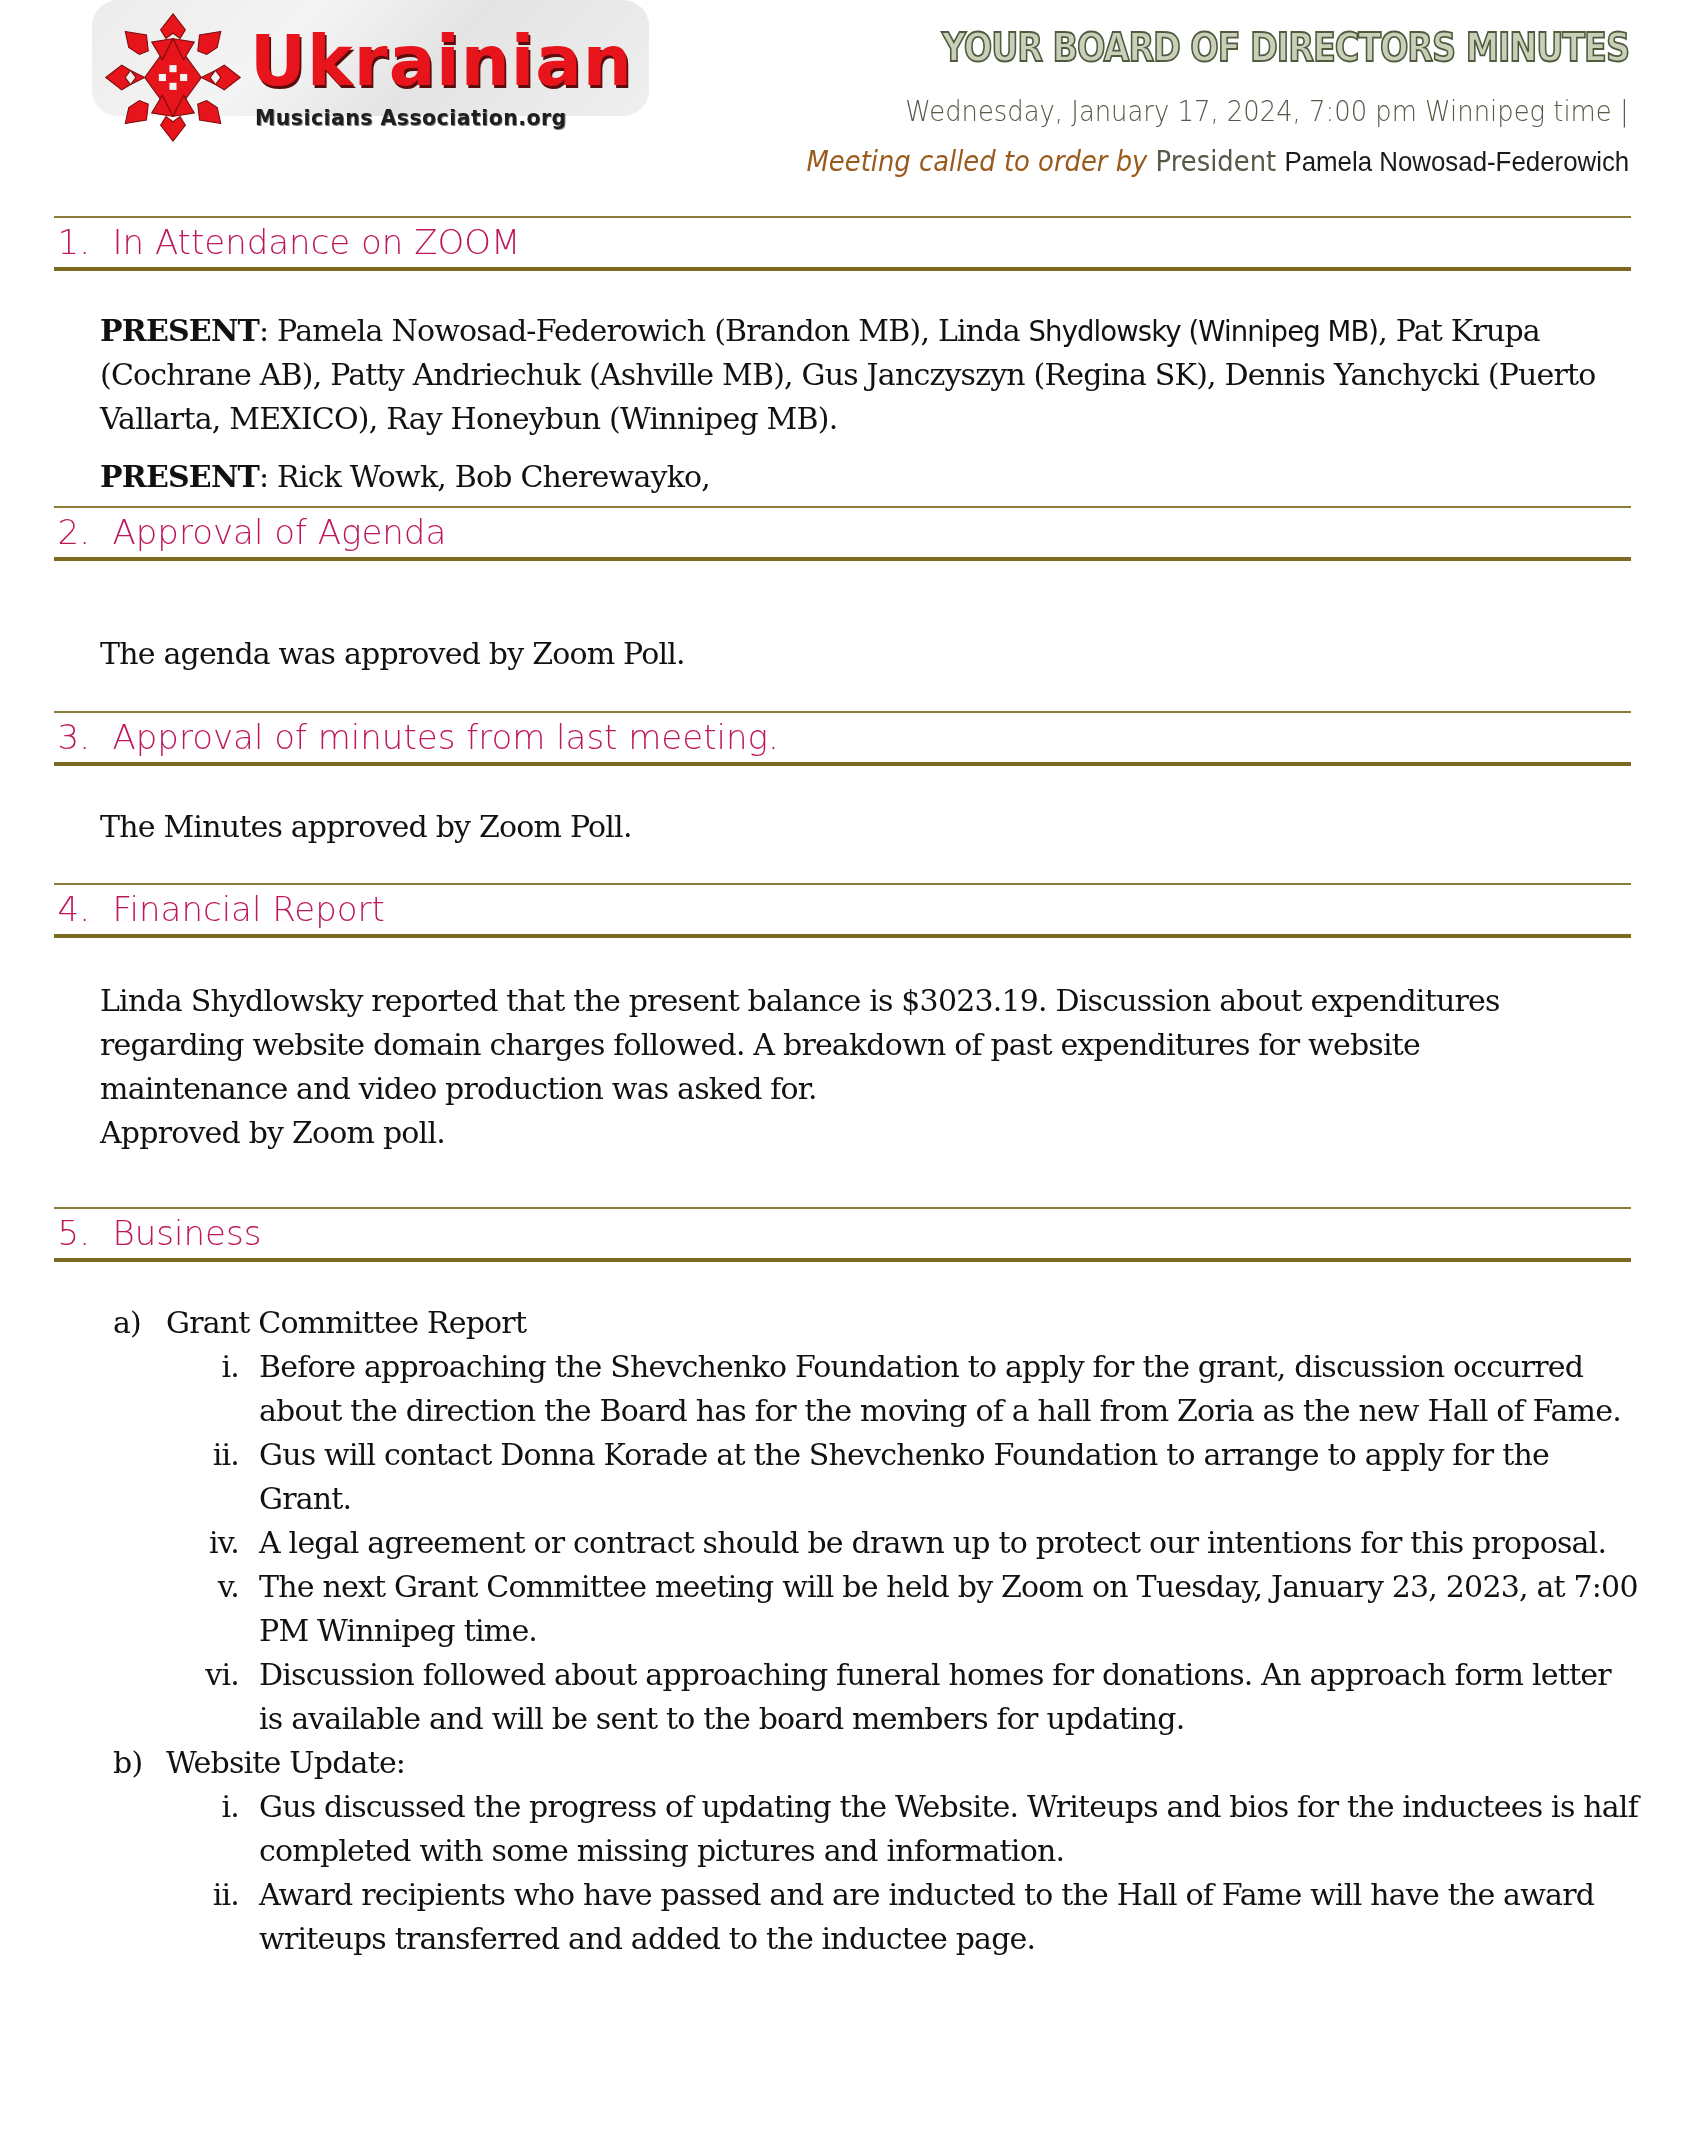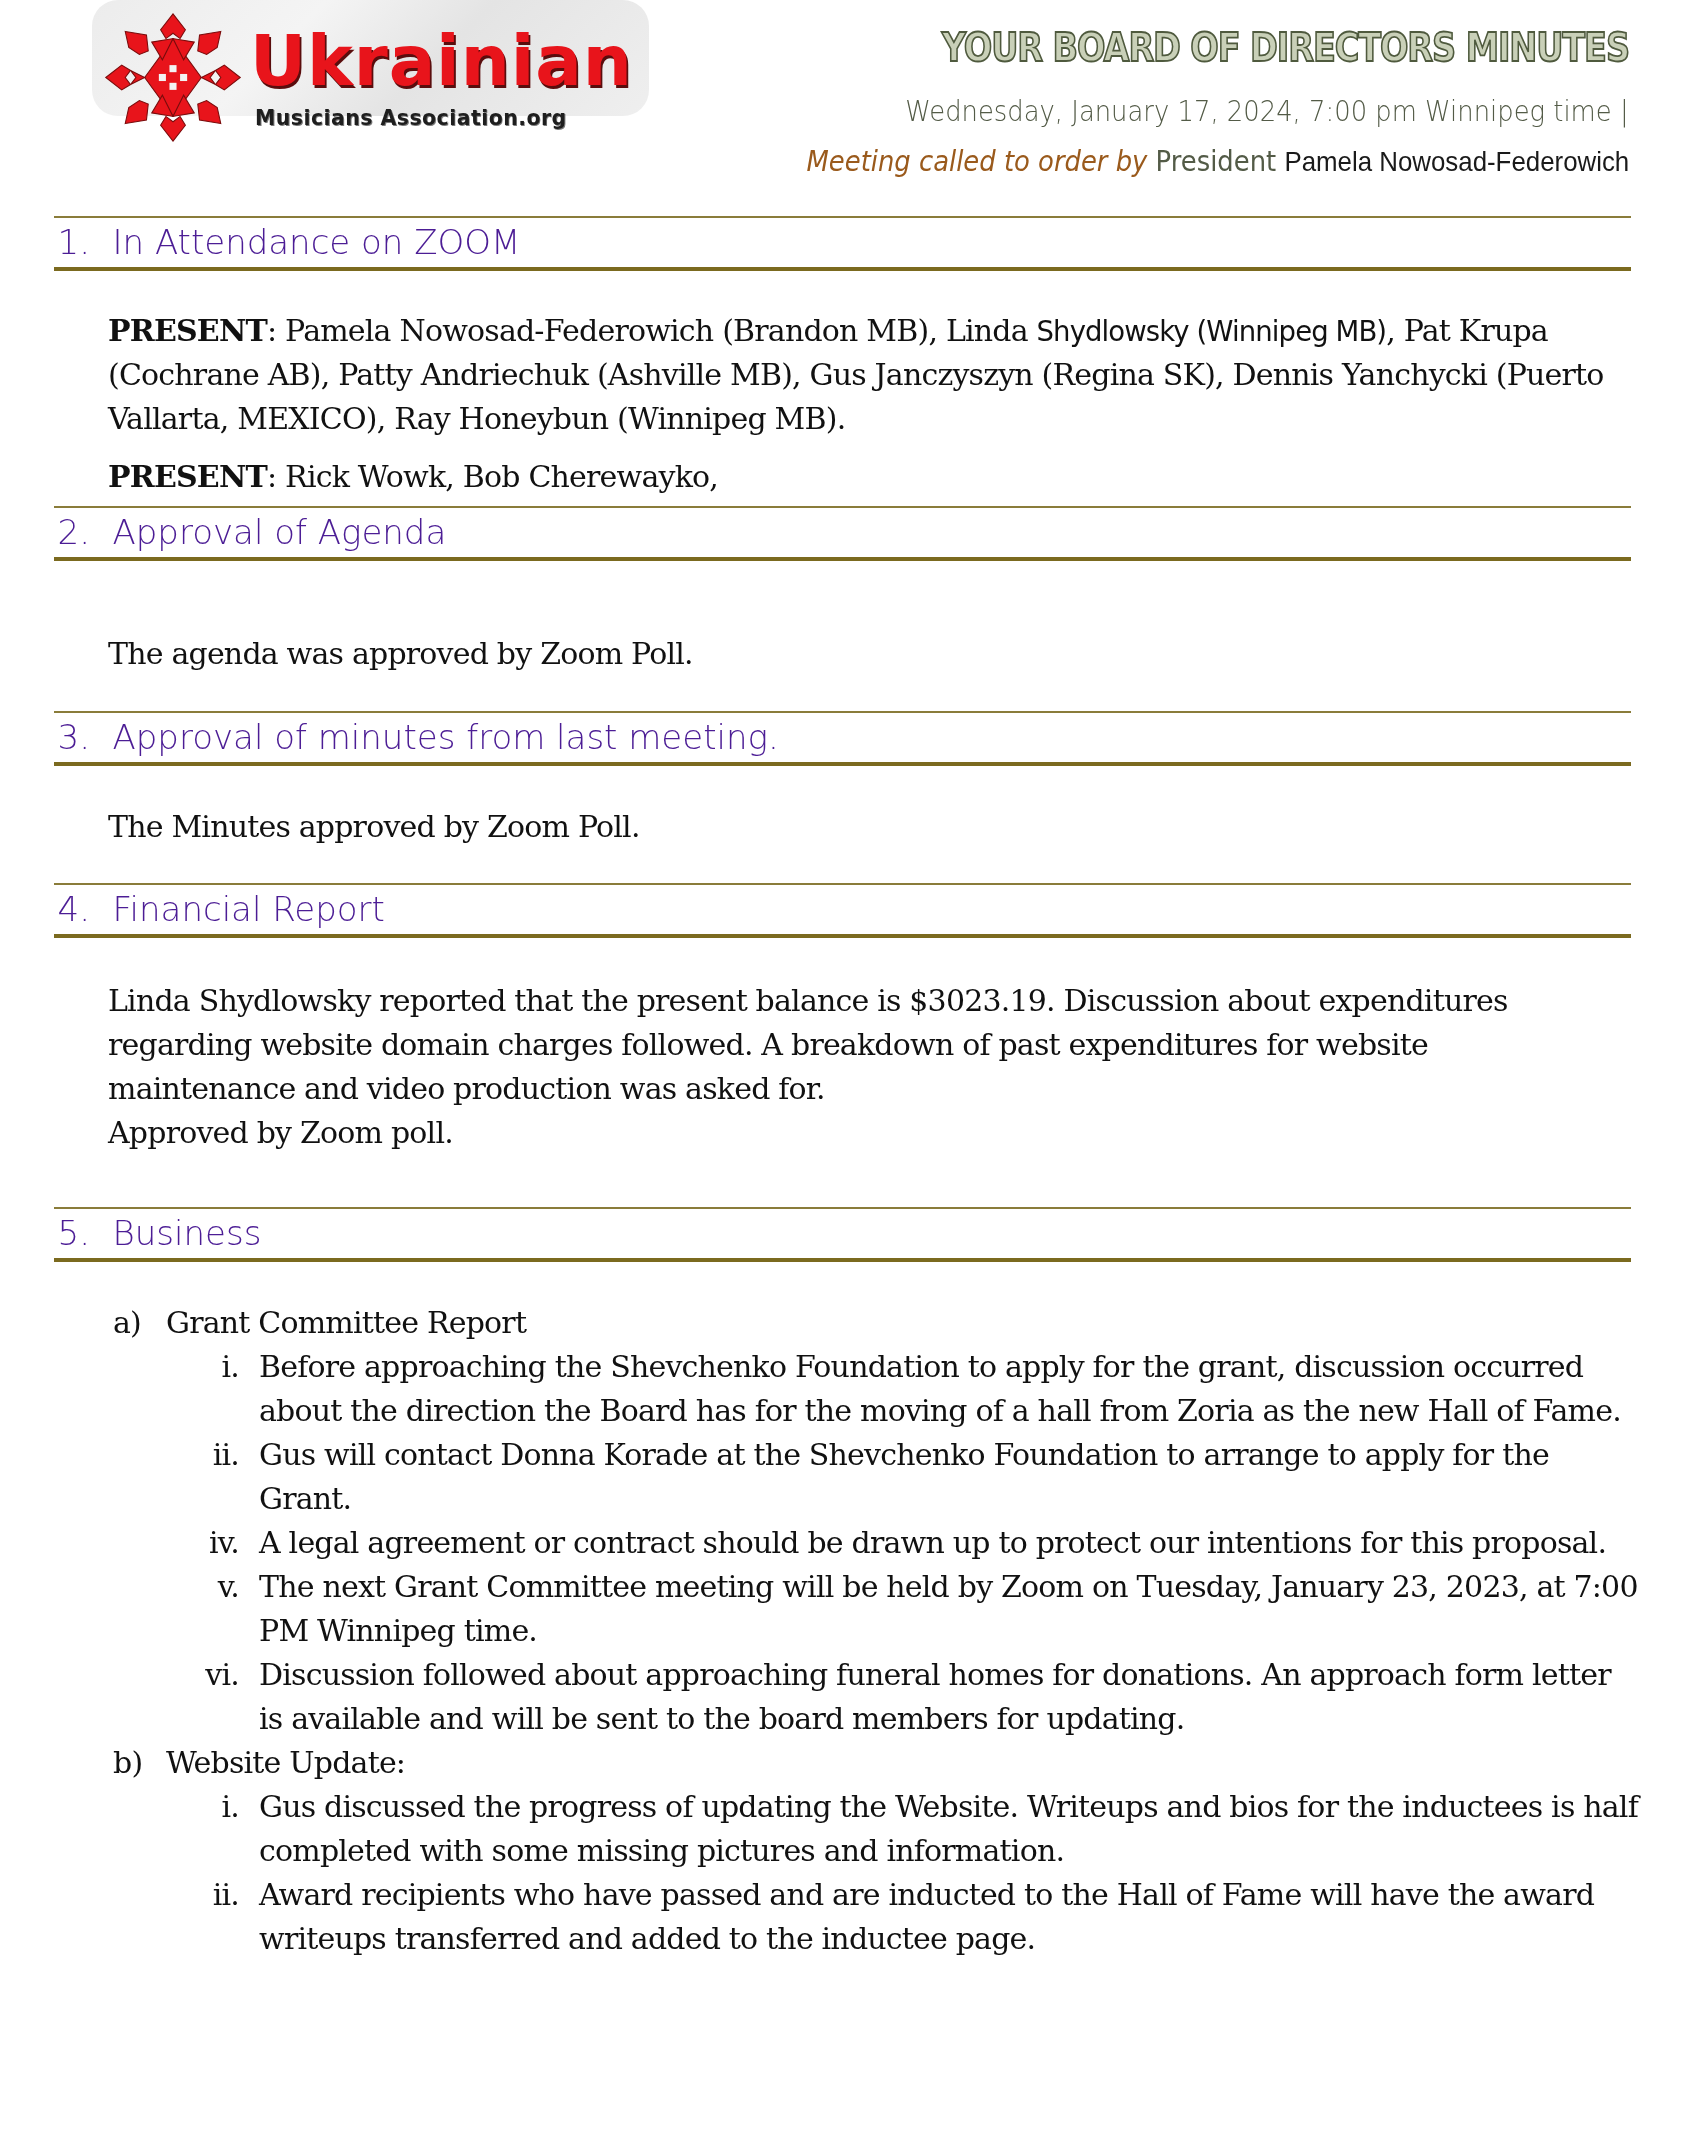--- a/index.html
+++ b/index.html
@@ -47,27 +47,27 @@
     .called-line .role { color: #535b47; }
     .called-line .president-name { color: #1a1a1a; font-family: "Liberation Sans", sans-serif; }
 
     
     .section-head { position: absolute; left: 54px; width: 1577px; height: 55px; }
     .section-head .rule-top { position: absolute; left: 0; right: 0; top: 0; height: 1.8px; background: #8a7c3a; }
     .section-head .rule-bottom { position: absolute; left: 0; right: 0; top: 51px; height: 4.4px; background: #7b6a1f; }
     .section-head .heading {
       position: absolute; left: 3.5px; top: 5.3px;
       font-family: "DejaVu Sans", sans-serif; font-weight: 300;
-      font-size: 34px; line-height: 43px; color: #4c1d95; white-space: nowrap;
+      font-size: 34px; line-height: 43px; color: #be185d; white-space: nowrap;
     }
     .section-head .num { display: inline-block; width: 55px; }
 
     
     .body-text {
-      position: absolute; left: 108px; width: 1543px;
+      position: absolute; left: 100px; width: 1543px;
       font-family: "DejaVu Serif", serif; font-size: 30px; line-height: 44px; color: #111111;
       letter-spacing: -0.8px;
     }
     .body-text p { margin: 0; }
     .body-text .label { font-weight: bold; }
     .body-text .sans-span { font-family: "DejaVu Sans", sans-serif; font-size: 27.5px; letter-spacing: -0.9px; }
 
     .list-a {
       position: absolute; left: 113px; width: 1525px;
       font-family: "DejaVu Serif", serif; font-size: 30px; line-height: 44px; color: #111111;

